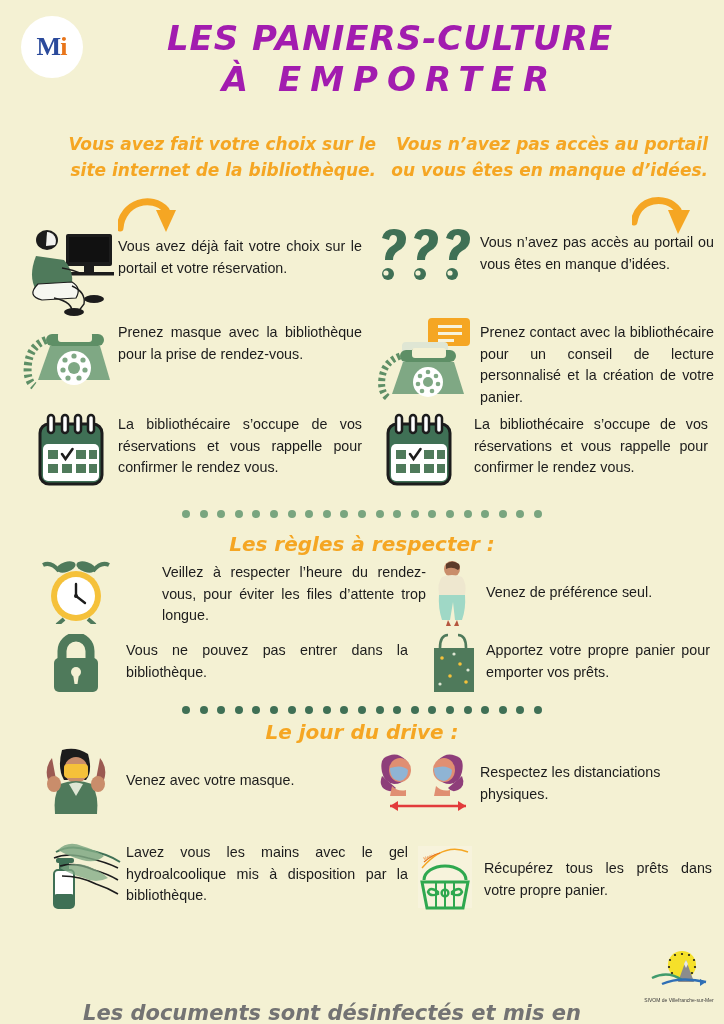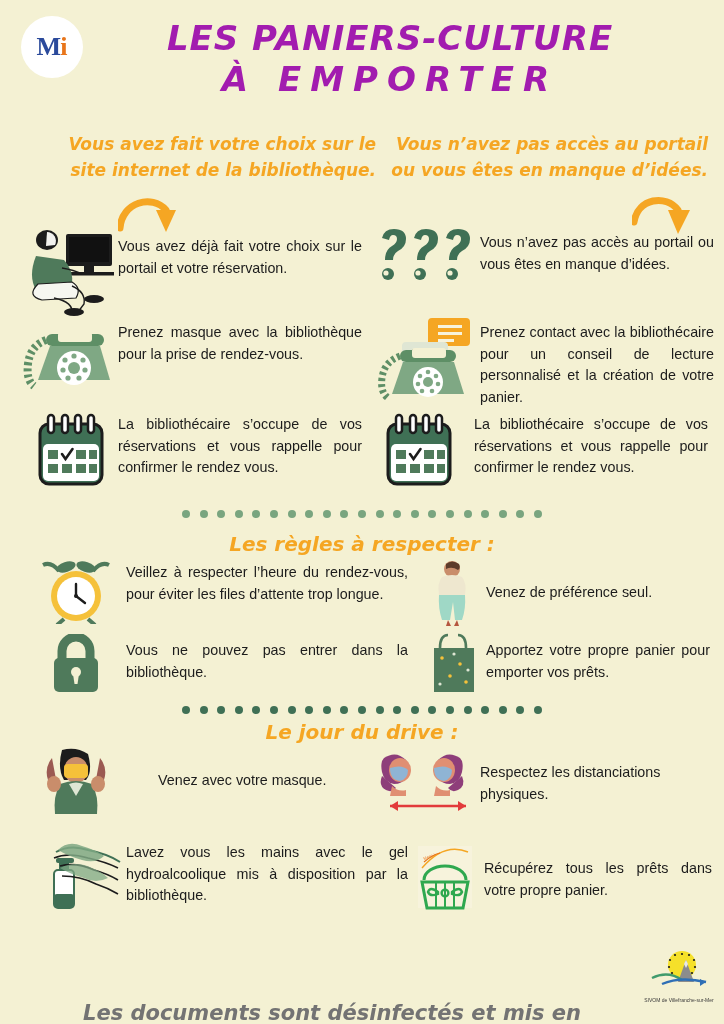--- a/index.html
+++ b/index.html
@@ -264,21 +264,21 @@
       <i style="background: rgb(121, 165, 127);"></i>
       <i style="background: rgb(121, 165, 127);"></i>
       <i style="background: rgb(121, 165, 127);"></i>
       <i style="background: rgb(121, 165, 127);"></i>
       <i style="background: rgb(121, 165, 127);"></i>
       <i style="background: rgb(121, 165, 127);"></i>
       <i style="background: rgb(121, 165, 127);"></i>
     </div>
   <div class="section-title" style="top:524px;margin-top:8px;">Les règles à respecter :</div>
 
-  <div class="row" style="left:26px;top:558px;width:400px;">
+  <div class="row" style="left:26px;top:558px;width:400px;gap:36px;">
     <div class="icon-box" style="width:100px;height:66px;">
       <svg width="100" height="66" viewBox="0 0 100 66">
         <circle cx="50" cy="38" r="25" fill="#f5c13a"></circle>
         <circle cx="50" cy="38" r="19" fill="#ffffff"></circle>
         <path d="M33 13 q-8 -10 -16 -6" stroke="#4f7a5b" stroke-width="4" fill="none"></path>
         <path d="M67 13 q8 -10 16 -6" stroke="#4f7a5b" stroke-width="4" fill="none"></path>
         <ellipse cx="40" cy="9" rx="10" ry="5" fill="#4f7a5b" transform="rotate(-18 40 9)"></ellipse>
         <ellipse cx="60" cy="9" rx="10" ry="5" fill="#4f7a5b" transform="rotate(18 60 9)"></ellipse>
         <path d="M38 61 l-7 6" stroke="#4f7a5b" stroke-width="4"></path>
         <path d="M62 61 l7 6" stroke="#4f7a5b" stroke-width="4"></path>
@@ -366,21 +366,21 @@
         <ellipse cx="50" cy="22" rx="12" ry="13" fill="#c98d6b"></ellipse>
         <rect x="38" y="16" width="24" height="14" rx="4" fill="#f5c13a"></rect>
         <path d="M26 10 q-8 10 -4 22 q2 8 10 10" fill="#9b5a52"></path>
         <path d="M74 10 q8 10 4 22 q-2 8 -10 10" fill="#9b5a52"></path>
         <path d="M34 36 q16 -6 32 0 q7 12 5 30 l-42 0 q-2 -18 5 -30z" fill="#4f7a5b"></path>
         <path d="M43 36 l7 12 l7 -12 q-7 -3 -14 0z" fill="#dfe6d4"></path>
         <ellipse cx="28" cy="36" rx="7" ry="8" fill="#c98d6b"></ellipse>
         <ellipse cx="72" cy="36" rx="7" ry="8" fill="#c98d6b"></ellipse>
       </svg>
     </div>
-    <div class="txt left-al" style="width:282px;padding-top:22px;margin-left:32px;">Venez avec votre masque.</div>
+    <div class="txt left-al" style="width:282px;padding-top:22px;">Venez avec votre masque.</div>
   </div>
 
   <div class="row" style="left:380px;top:750px;width:344px;">
     <div class="icon-box" style="width:100px;height:78px;">
       <svg width="100" height="78" viewBox="0 0 100 78">
         <g>
           <path d="M4 8 q12 -8 22 2 q5 10 0 18 q-4 6 -12 6 q-10 -2 -12 -12 q-2 -10 2 -14z" fill="#8e3e7a"></path>
           <ellipse cx="20" cy="20" rx="11" ry="12" fill="#e08f72"></ellipse>
           <path d="M10 18 q12 -4 18 2 q0 9 -8 11 q-10 -1 -10 -13z" fill="#8fb4d4"></path>
           <path d="M2 26 q-4 10 4 14 q6 3 10 -2" fill="#8e3e7a"></path>

